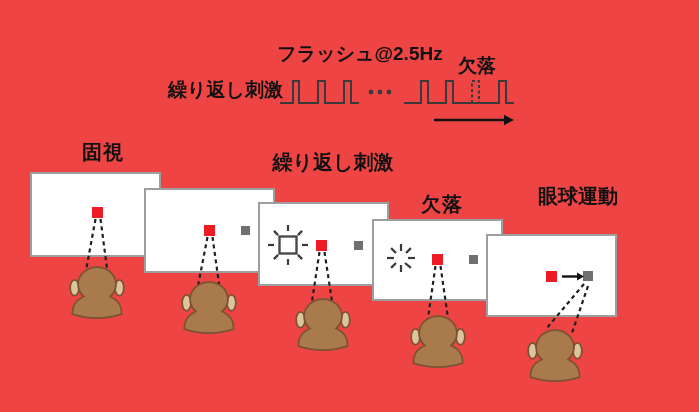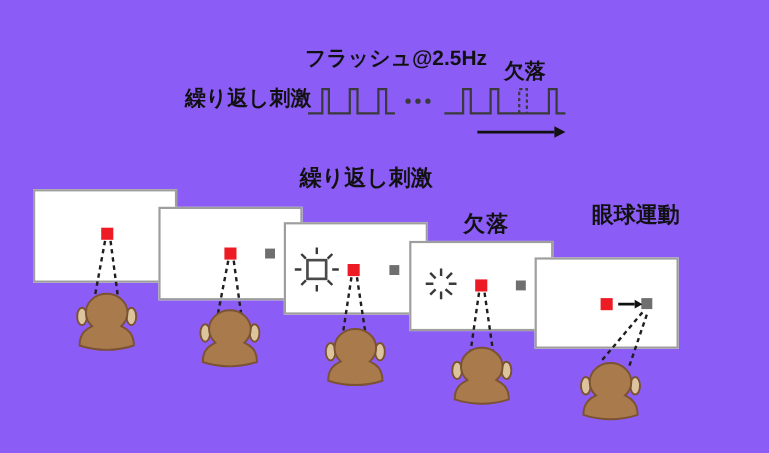--- a/index.html
+++ b/index.html
@@ -1,17 +1,17 @@
 <!DOCTYPE html>
 <html><head>
 <meta charset="utf-8">
 <style>
   html,body{margin:0;padding:0;background:#ffffff;}
   .stage{
-    position:relative;width:699px;height:412px;background:#8b5cf6;overflow:hidden;
+    position:relative;width:699px;height:412px;background:#ef4444;overflow:hidden;
     font-family:"Liberation Sans","DejaVu Sans",sans-serif;font-weight:bold;color:#111;
   }
   .lbl{position:absolute;z-index:30;text-align:center;white-space:nowrap;line-height:1.15;}
   .lbl-19{font-size:19px;}
   .lbl-20{font-size:20px;letter-spacing:1px;}
   .lbl-right{text-align:right;}
   .panel{
     position:absolute;background:#ffffff;border:2px solid #9e9e9e;box-sizing:border-box;
   }
   .panel.p1{left:30px;top:172px;width:131px;height:85px;z-index:1;}
@@ -26,20 +26,21 @@
 </style>
 </head>
 <body>
 
 <div class="stage">
 
   <div class="lbl lbl-19" style="left:260px;top:43px;width:200px;">フラッシュ@2.5Hz</div>
   <div class="lbl lbl-19" style="left:427px;top:55px;width:100px;">欠落</div>
   <div class="lbl lbl-19 lbl-right" style="left:133px;top:79px;width:150px;">繰り返し刺激</div>
 
+  <div class="lbl lbl-20" style="left:53px;top:141px;width:100px;">固視</div>
   <div class="lbl lbl-20" style="left:263px;top:151px;width:140px;letter-spacing:0;">繰り返し刺激</div>
   <div class="lbl lbl-20" style="left:392px;top:193px;width:100px;">欠落</div>
   <div class="lbl lbl-20" style="left:523px;top:185px;width:110px;letter-spacing:0;">眼球運動</div>
 
   <div class="panel p1"></div>
   <div class="panel p2"></div>
   <div class="panel p3"></div>
   <div class="panel p4"></div>
   <div class="panel p5"></div>
 

